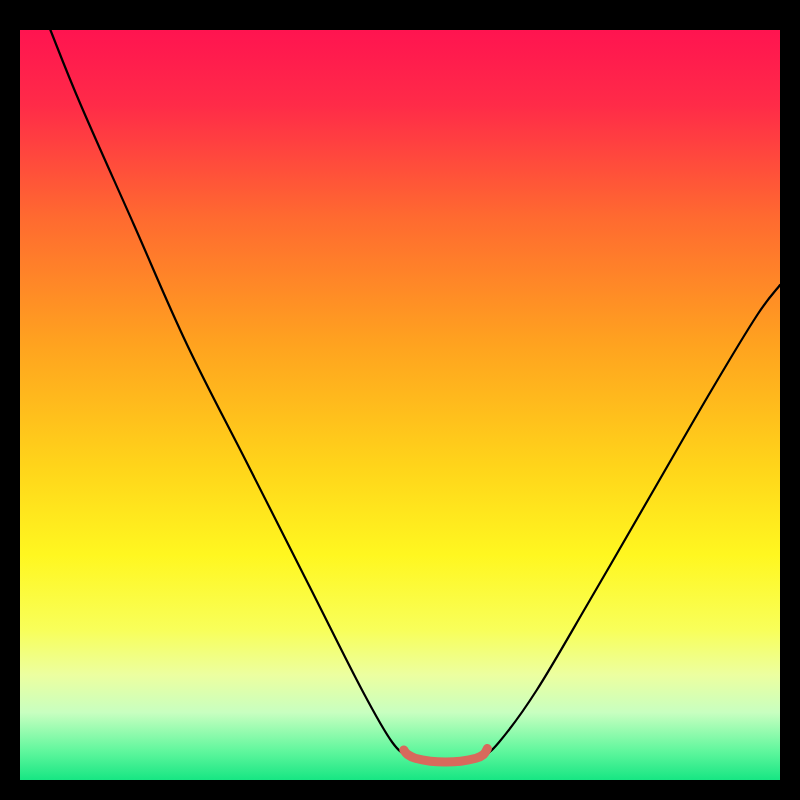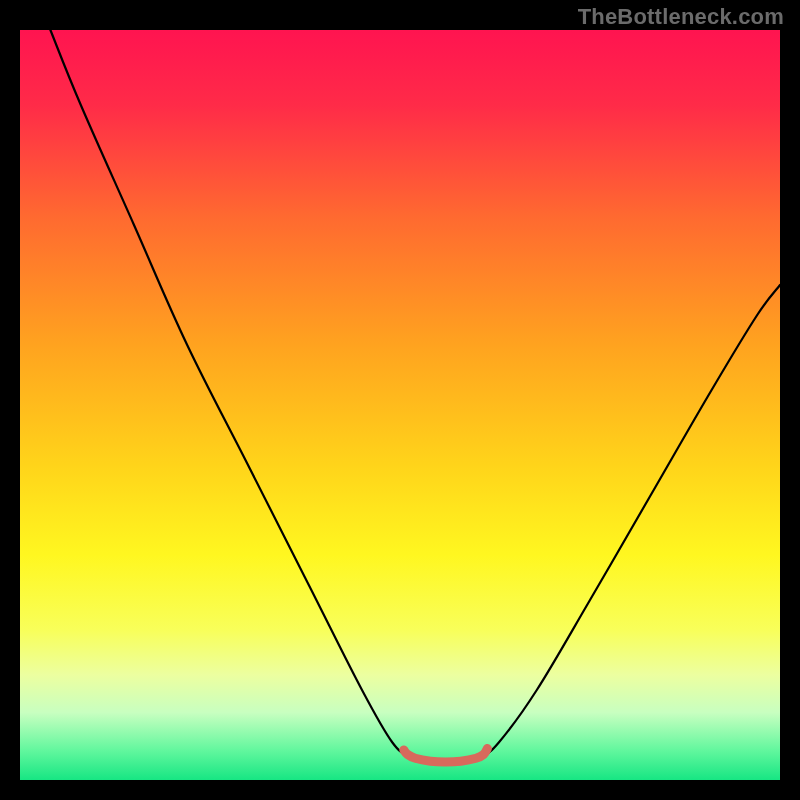--- a/index.html
+++ b/index.html
@@ -27,21 +27,20 @@
     z-index: 10;
   }
   svg {
     display: block;
   }
 </style>
 </head>
 <body>
 
 <div class="canvas">
-  <div class="watermark">TheBottleneck.com</div>
 
   <svg id="chart-svg" width="800" height="800" viewBox="0 0 800 800">
     <defs>
       <linearGradient id="bg-grad" x1="0" y1="0" x2="0" y2="1">
           <stop offset="0%" stop-color="#ff1450"></stop>
           <stop offset="10%" stop-color="#ff2b48"></stop>
           <stop offset="25%" stop-color="#ff6a30"></stop>
           <stop offset="42%" stop-color="#ffa31f"></stop>
           <stop offset="57.99999999999999%" stop-color="#ffd41a"></stop>
           <stop offset="70%" stop-color="#fff720"></stop>

